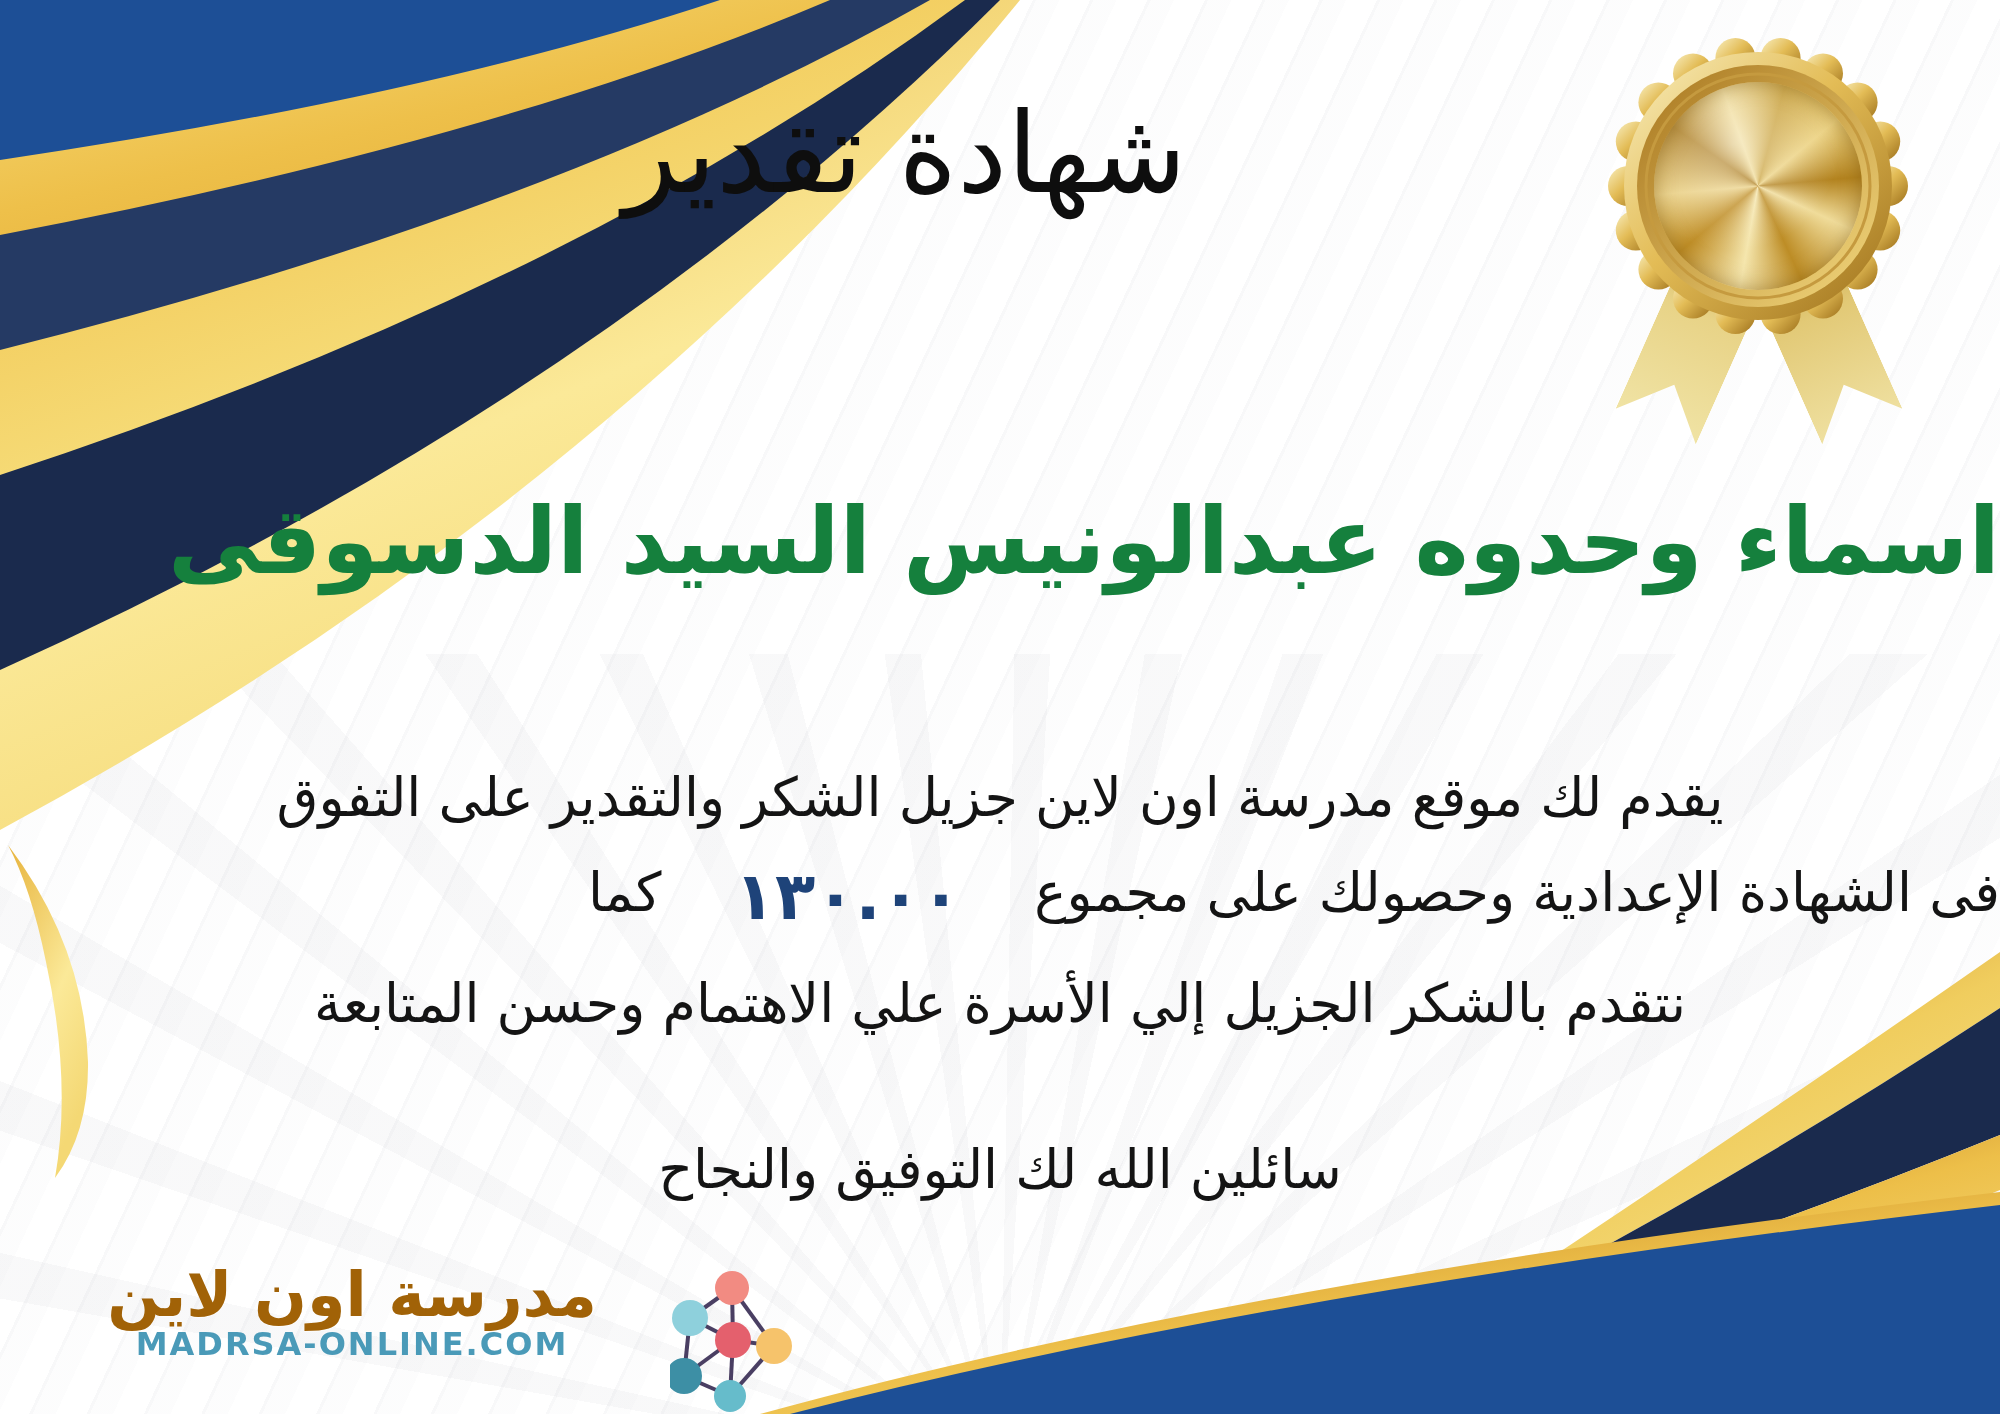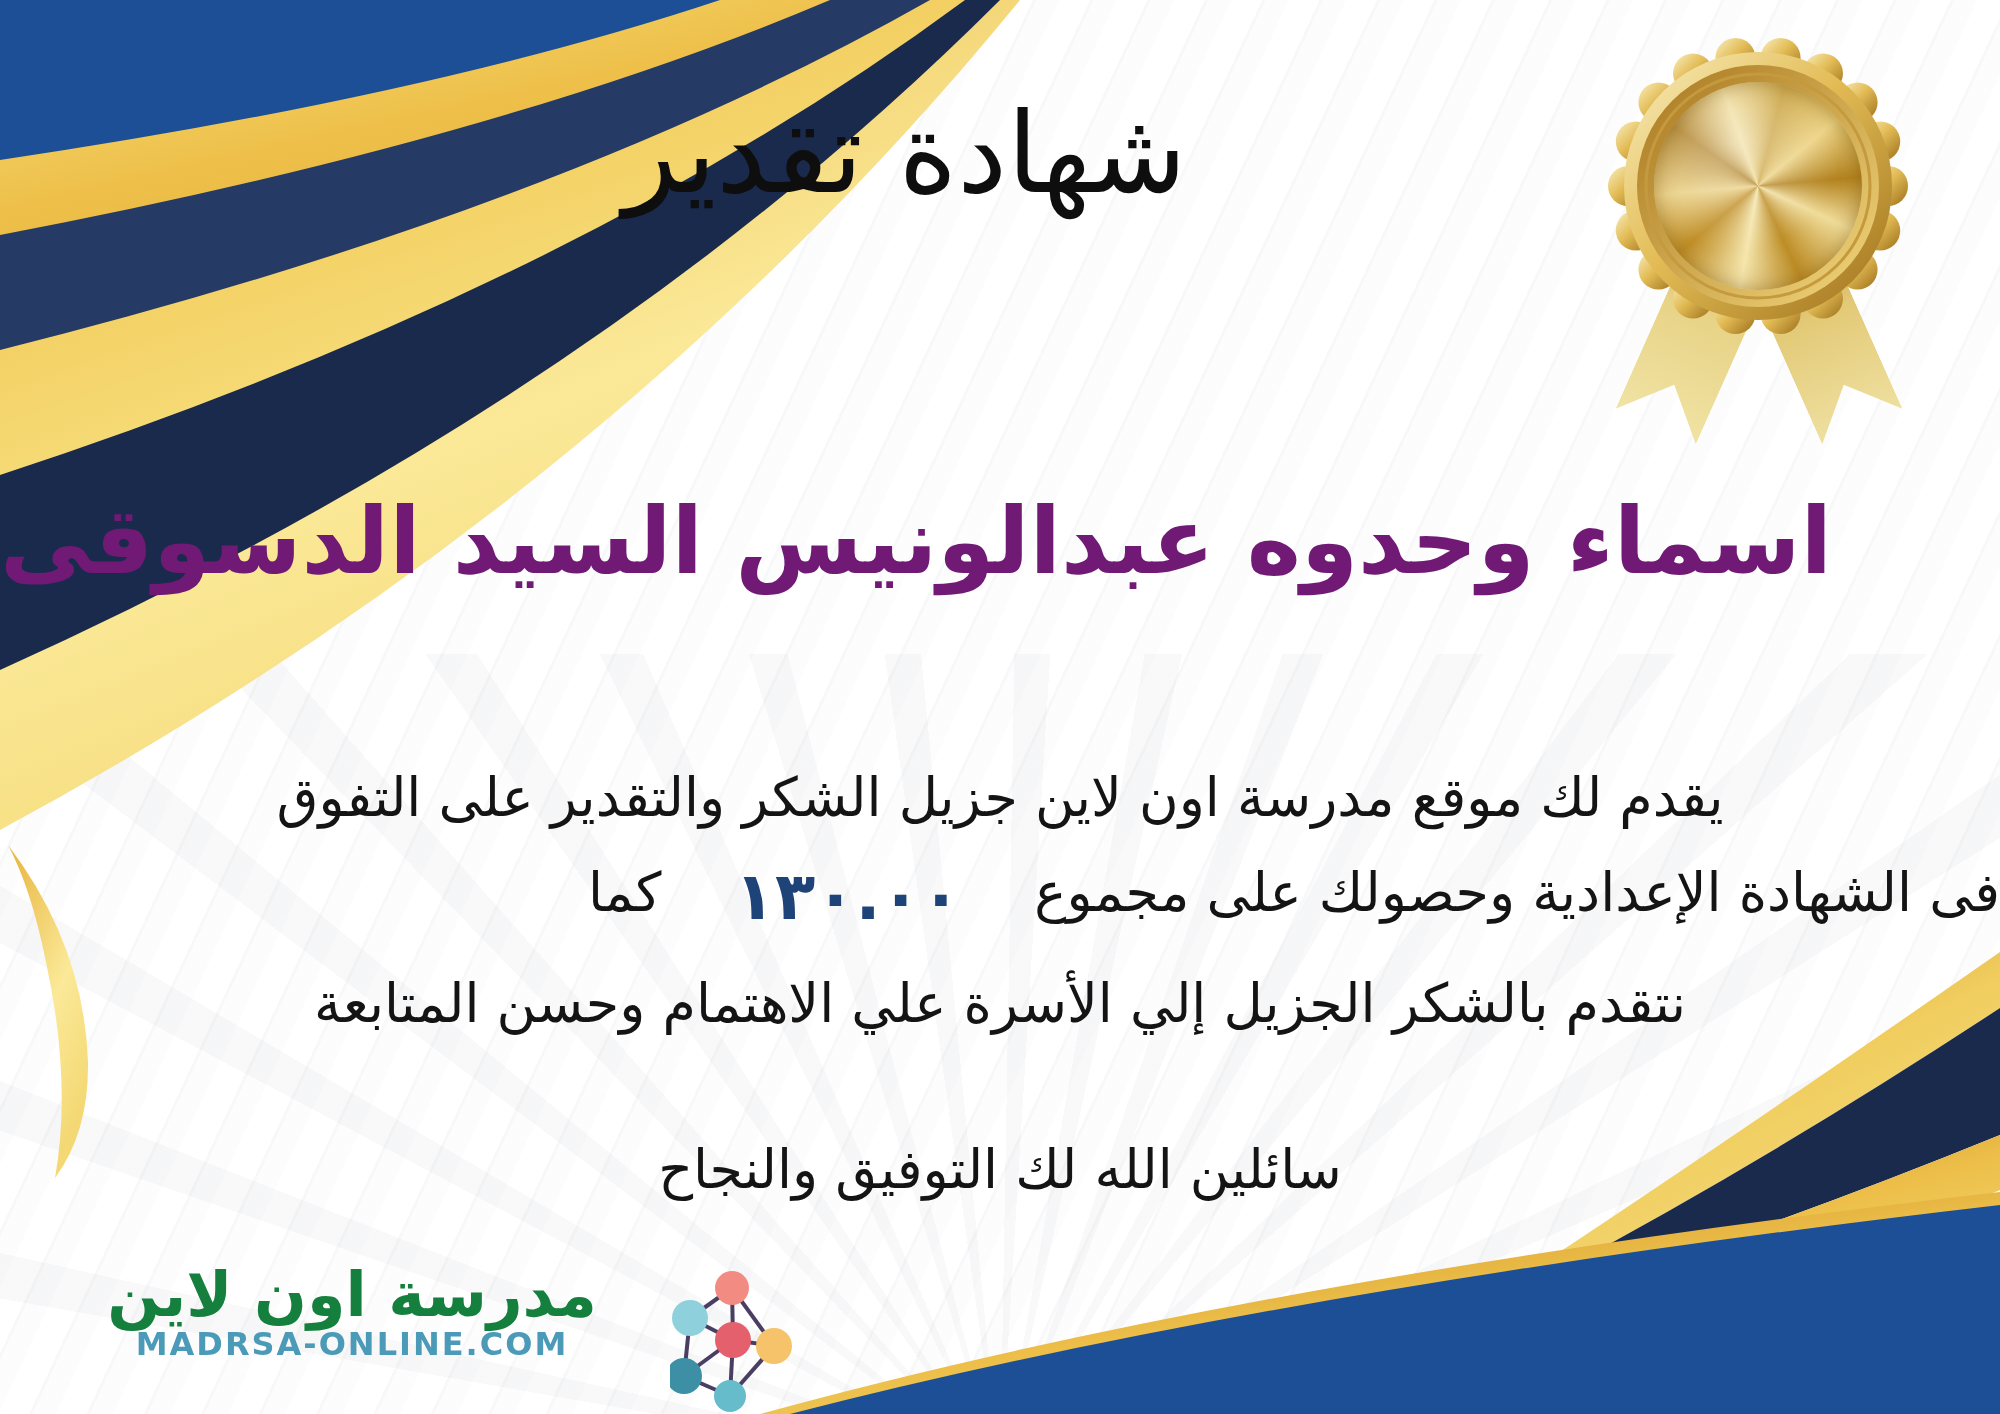--- a/index.html
+++ b/index.html
@@ -24,22 +24,22 @@
       rgba(255,255,255,0) 2.5deg 9deg);
   }
   .swoosh{position:absolute;inset:0;width:2000px;height:1414px;}
 
   
   .cert-title{
     position:absolute;top:88px;left:0;width:1810px;text-align:center;
     direction:rtl;font-size:112px;font-weight:500;color:#0e0e0e;letter-spacing:1px;
   }
   .recipient{
-    position:absolute;top:488px;left:0;width:2000px;text-align:left;
-    direction:rtl;font-size:92px;font-weight:bold;color:#701a75;
+    position:absolute;top:488px;left:0;width:2000px;text-align:right;
+    direction:rtl;font-size:92px;font-weight:bold;color:#15803d;
   }
   .body-line{
     position:absolute;left:0;width:2000px;text-align:center;
     direction:rtl;font-size:54px;color:#141414;
   }
   .line1{top:766px;}
   .line2{top:858px;text-align:right;}
   .line3{top:972px;}
   .closing{top:1138px;}
   .score{
@@ -65,21 +65,21 @@
       conic-gradient(from 15deg,
         #caa23c,#ecd281 35deg,#b3831f 70deg,#f0dc9a 100deg,#bd8d26 140deg,
         #f5e6ad 175deg,#c08f28 215deg,#ead084 250deg,#ad7d1d 290deg,#f0db96 325deg,#caa23c 360deg);
     box-shadow:inset 0 0 20px rgba(120,82,10,0.5);
   }
 
   
   .logo{position:absolute;left:22px;top:1262px;width:760px;height:150px;}
   .logo-text{position:absolute;left:0;top:0;width:660px;text-align:center;}
   .logo-ar{
-    direction:rtl;font-size:62px;font-weight:bold;color:#15803d;line-height:1.05;
+    direction:rtl;font-size:62px;font-weight:bold;color:#a16207;line-height:1.05;
     text-shadow:0 1px 0 rgba(255,255,255,.6);
   }
   .logo-en{
     font-size:32px;font-weight:bold;color:#4a9ab8;letter-spacing:2px;line-height:1.1;
   }
   .logo-icon{position:absolute;left:648px;top:4px;}
 </style>
 </head>
 <body>
 

